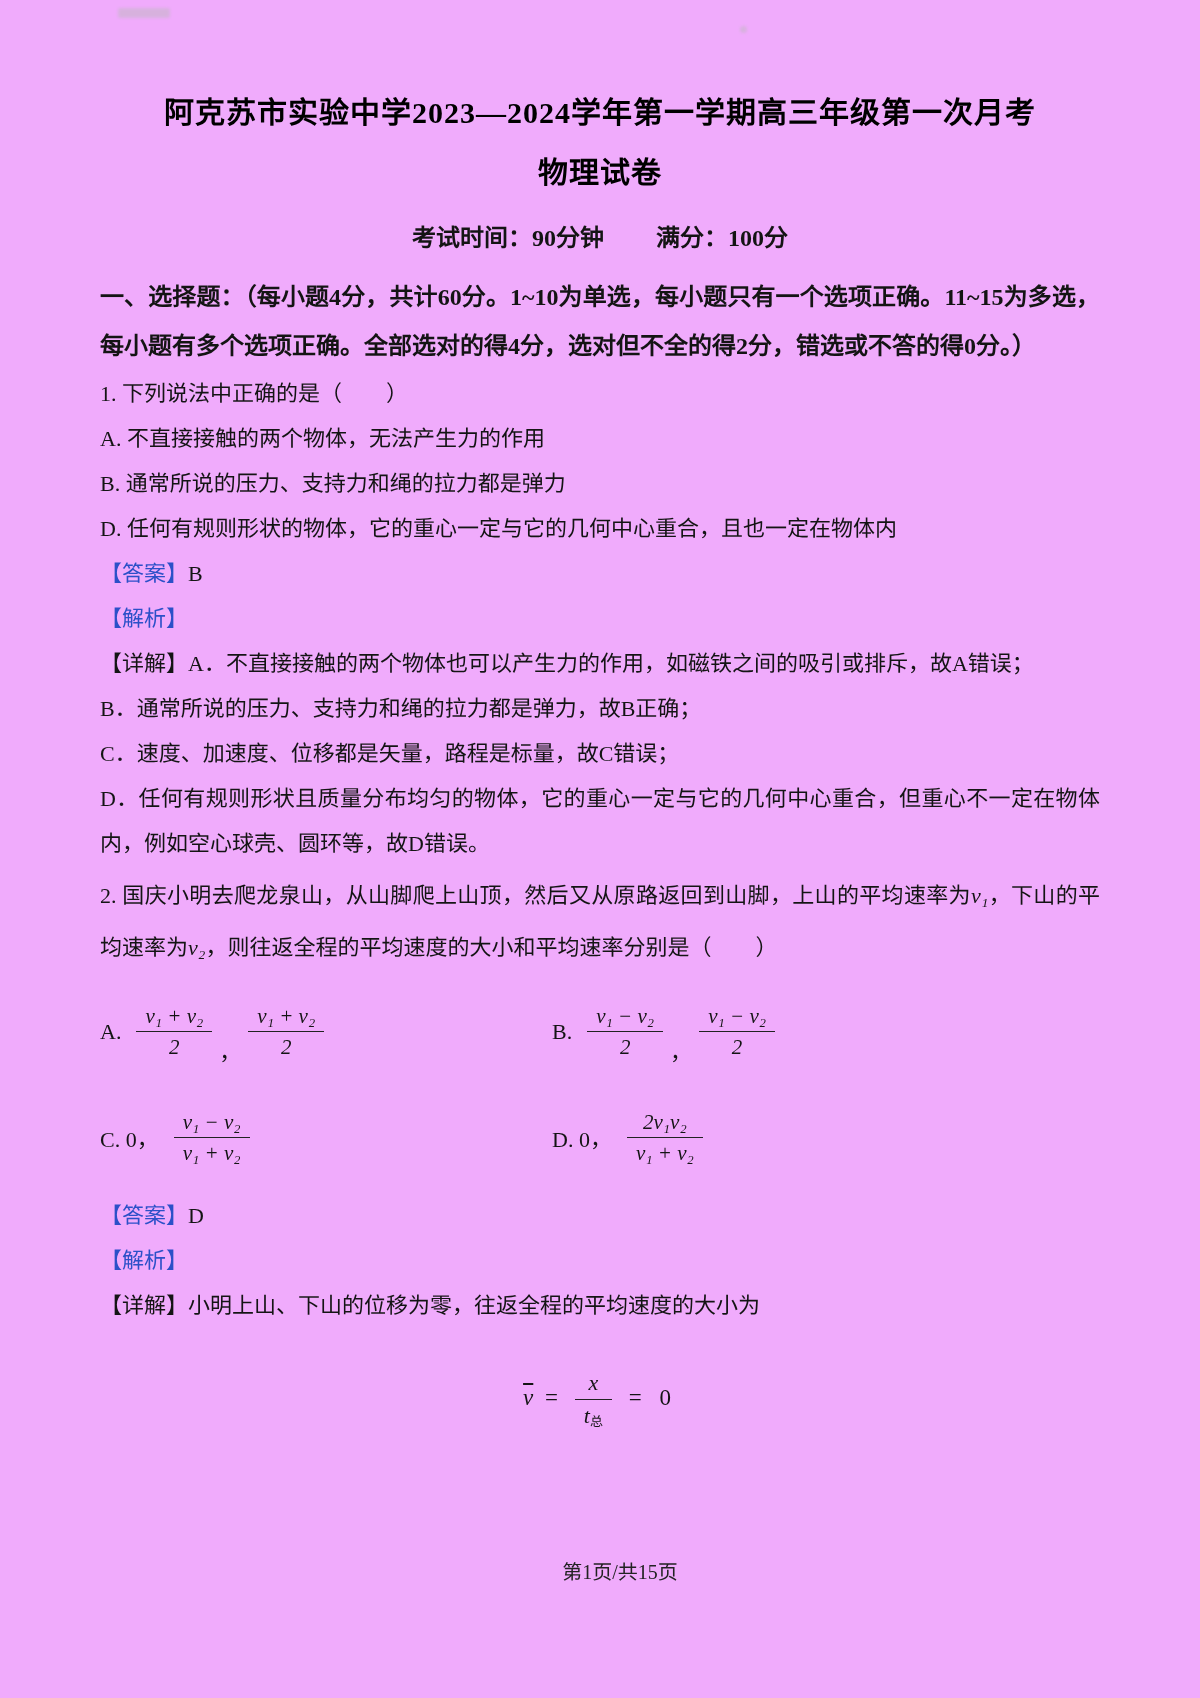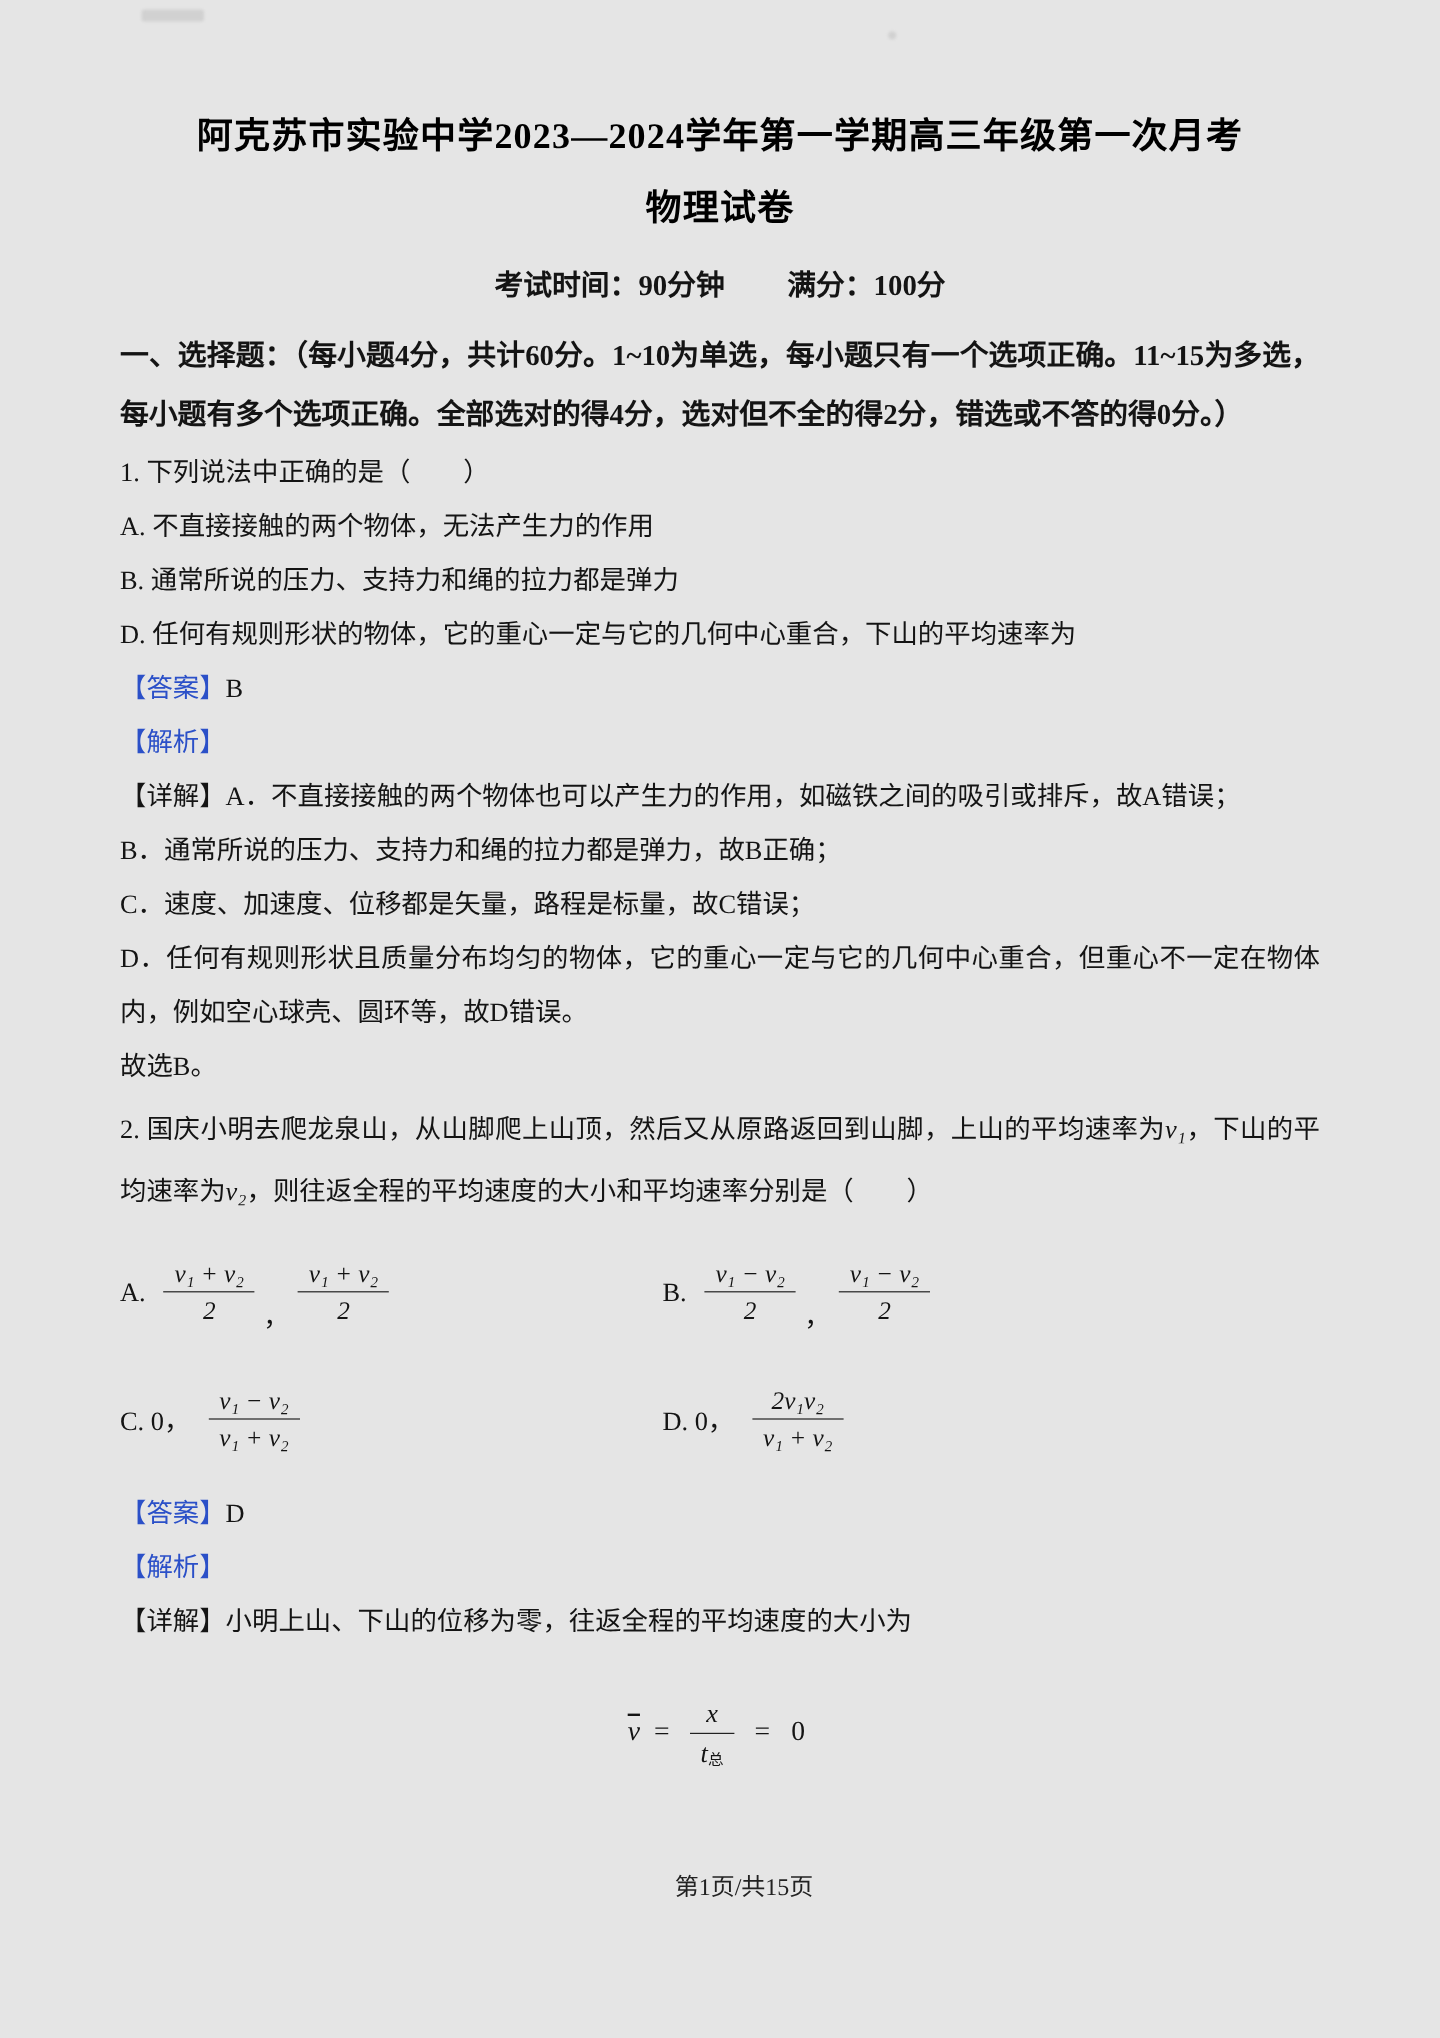--- a/index.html
+++ b/index.html
@@ -3,21 +3,21 @@
 <meta charset="utf-8">
 <style>
   * { box-sizing: border-box; }
   html, body { margin: 0; padding: 0; }
   body {
     width: 1200px; height: 1698px;
     background: #ffffff;
     color: #141414;
     font-family: "Liberation Serif", "DejaVu Serif", serif;
   }
-  .page { position: relative; width: 1200px; height: 1698px; overflow: hidden; background: #e5e5e5; }
+  .page { position: relative; width: 1200px; height: 1698px; overflow: hidden; background: #f0abfc; }
   .content { padding: 0 100px; }
 
   .title { text-align: center; font-weight: 700; font-size: 30px; color: #000; letter-spacing: 1px; }
   .title1 { margin: 88px 0 0; }
   .title2 { margin: 16px 0 0; }
 
   .meta { margin-top: 26px; display: flex; justify-content: center; gap: 52px; font-weight: 700; font-size: 24px; }
 
   .intro { margin: 20px 0 0; font-weight: 700; font-size: 24px; line-height: 49px; text-align: justify; }
 
@@ -64,30 +64,29 @@
     <div class="meta">
       <span>考试时间：90分钟</span>
       <span>满分：100分</span>
     </div>
 
     <p class="intro">一、选择题：（每小题4分，共计60分。1~10为单选，每小题只有一个选项正确。11~15为多选，每小题有多个选项正确。全部选对的得4分，选对但不全的得2分，错选或不答的得0分。）</p>
 
     <p class="bl">1. 下列说法中正确的是（　　）</p>
     <p class="bl">A. 不直接接触的两个物体，无法产生力的作用</p>
     <p class="bl">B. 通常所说的压力、支持力和绳的拉力都是弹力</p>
-    <p class="bl">D. 任何有规则形状的物体，它的重心一定与它的几何中心重合，下山的平均速率为</p>
+    <p class="bl">D. 任何有规则形状的物体，它的重心一定与它的几何中心重合，且也一定在物体内</p>
 
     <p class="bl"><span class="blue">【答案】</span><span>B</span></p>
     <p class="bl"><span class="blue">【解析】</span></p>
 
     <p class="bl"><span>【详解】</span><span>A．不直接接触的两个物体也可以产生力的作用，如磁铁之间的吸引或排斥，故A错误；</span></p>
     <p class="bl">B．通常所说的压力、支持力和绳的拉力都是弹力，故B正确；</p>
     <p class="bl">C．速度、加速度、位移都是矢量，路程是标量，故C错误；</p>
     <p class="bl">D．任何有规则形状且质量分布均匀的物体，它的重心一定与它的几何中心重合，但重心不一定在物体内，例如空心球壳、圆环等，故D错误。</p>
-    <p class="bl">故选B。</p>
 
     <p class="bl q2stem"><span>2. 国庆小明去爬龙泉山，从山脚爬上山顶，然后又从原路返回到山脚，上山的平均速率为</span><span class="mvar">v₁</span><span>，下山的平均速率为</span><span class="mvar">v₂</span><span>，则往返全程的平均速度的大小和平均速率分别是（　　）</span></p>
 
     <div class="opt-grid">
 
       <div class="opt-cell">
         <span class="opt-label">A.</span>
         <span class="frac">
             <span class="num">v₁ + v₂</span>
             <span class="den">2</span>

